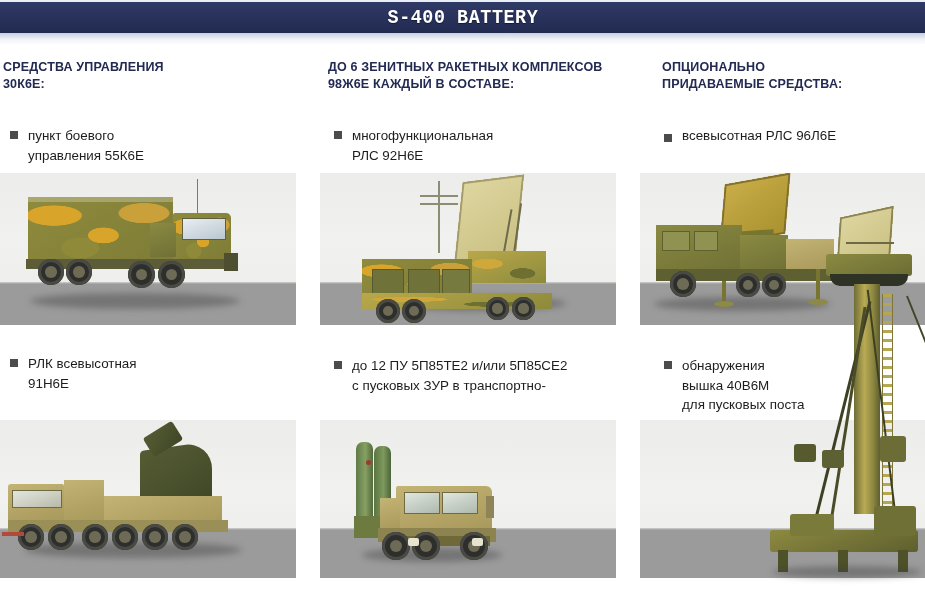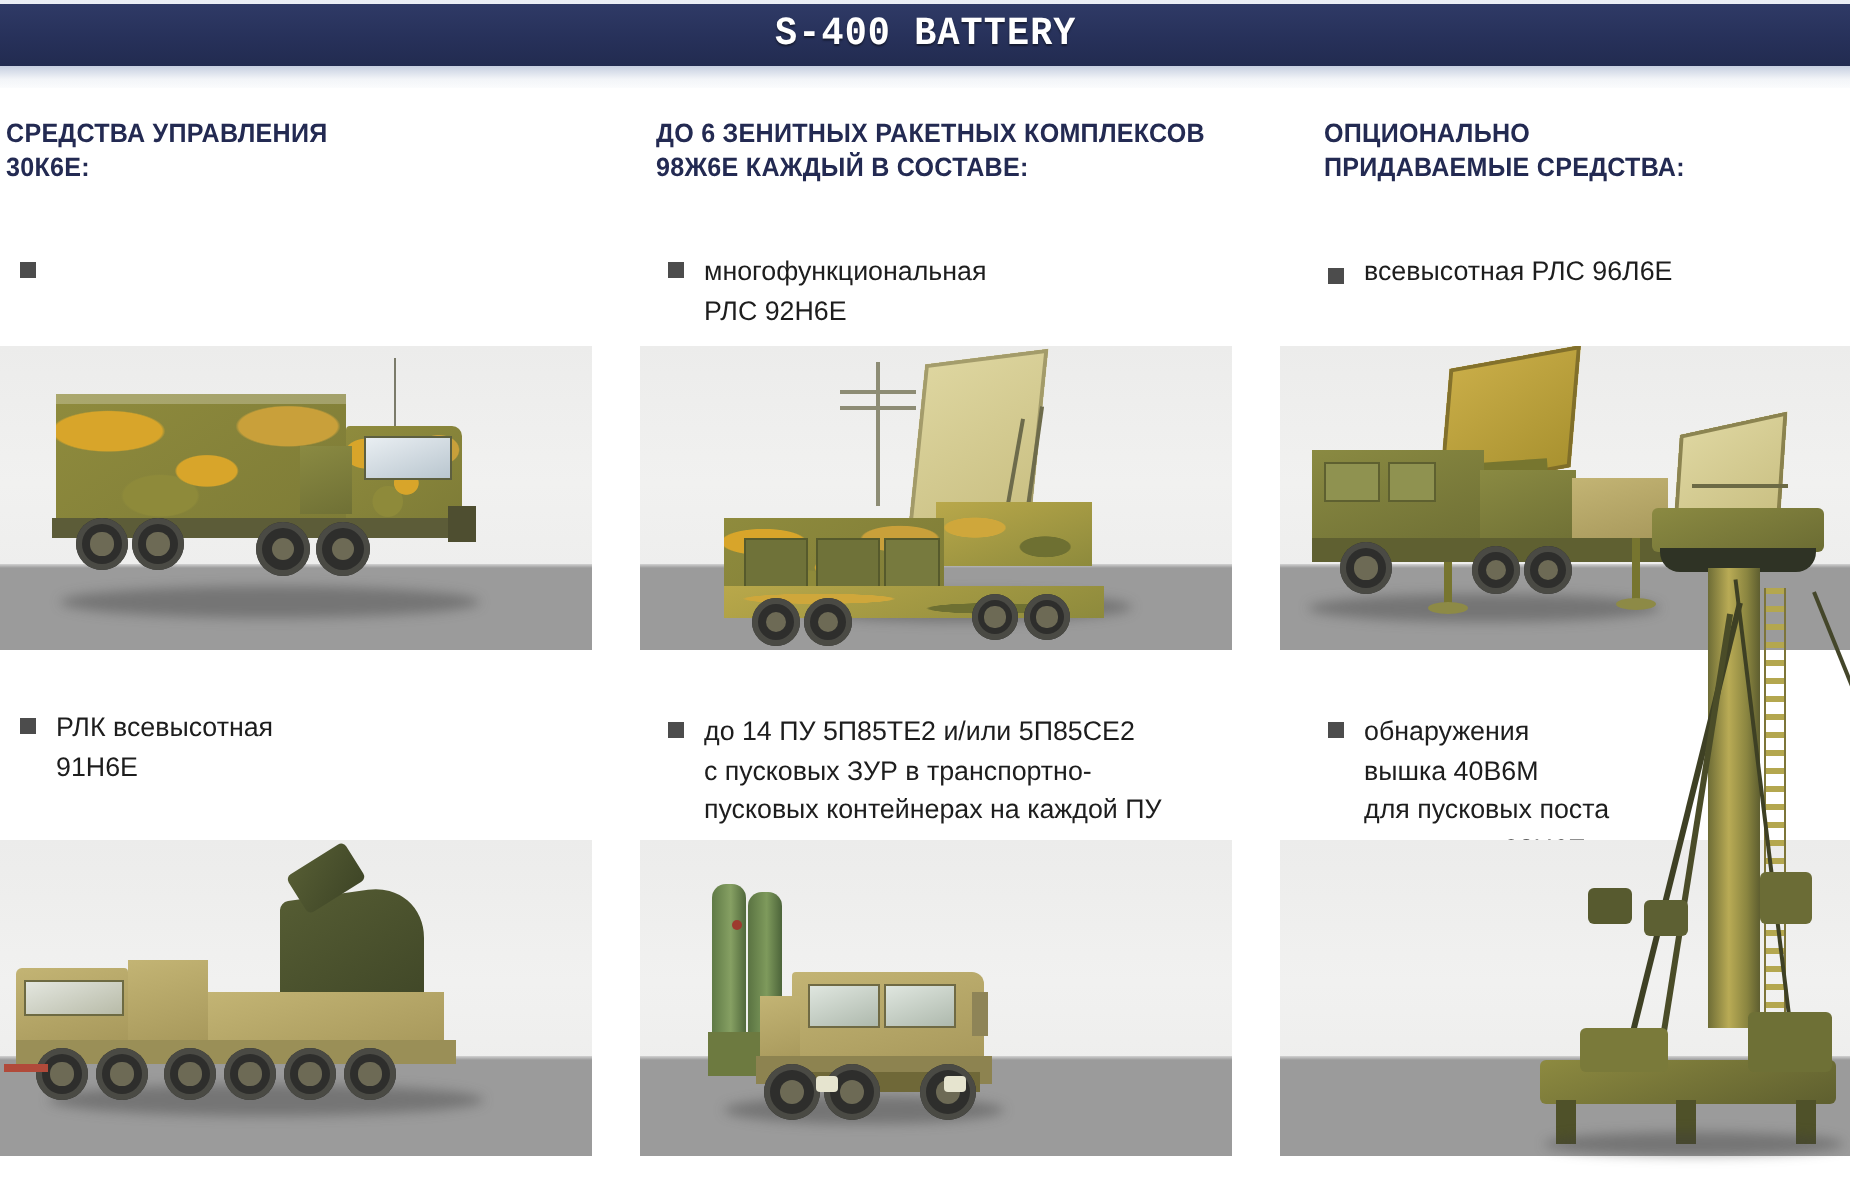--- a/index.html
+++ b/index.html
@@ -93,20 +93,24 @@
   </div>
 
   <div class="col c1">
     <div class="hdr c1">
       <div>СРЕДСТВА УПРАВЛЕНИЯ</div>
       <div>30К6Е:</div>
     </div>
 
     <div class="bullet-row" style="left:10px;top:82px;width:280px;">
       <span class="sq"></span>
+      <span class="btxt">
+        <span>пункт боевого</span><br>
+        <span>управления 55К6Е</span>
+      </span>
     </div>
 
     <div class="bullet-row" style="left:10px;top:310px;width:280px;">
       <span class="sq"></span>
       <span class="btxt">
         <span>РЛК всевысотная</span><br>
         <span>91Н6Е</span>
       </span>
     </div>
   </div>
@@ -121,23 +125,22 @@
       <span class="sq"></span>
       <span class="btxt">
         <span>многофункциональная</span><br>
         <span>РЛС 92Н6Е</span>
       </span>
     </div>
 
     <div class="bullet-row" style="left:14px;top:312px;width:300px;">
       <span class="sq"></span>
       <span class="btxt">
-        <span>до 14 ПУ 5П85ТЕ2 и/или 5П85СЕ2</span><br>
+        <span>до 12 ПУ 5П85ТЕ2 и/или 5П85СЕ2</span><br>
         <span>с пусковых ЗУР в транспортно-</span><br>
-        <span>пусковых контейнерах на каждой ПУ</span>
       </span>
     </div>
   </div>
 
   <div class="col c3">
     <div class="hdr c3">
       <div>ОПЦИОНАЛЬНО</div>
       <div>ПРИДАВАЕМЫЕ СРЕДСТВА:</div>
     </div>
 

